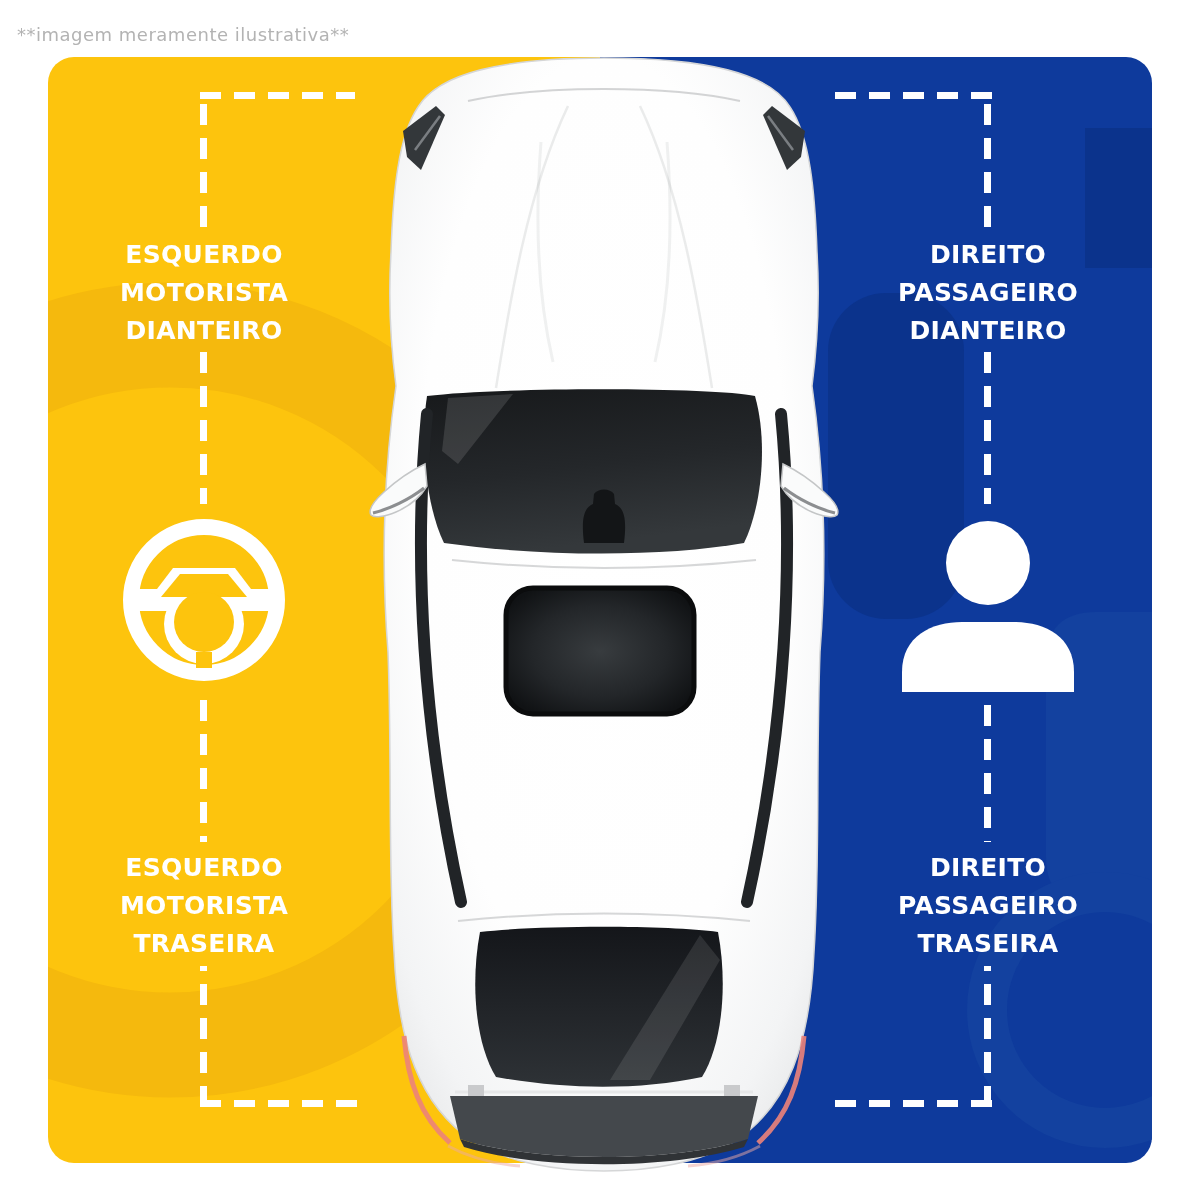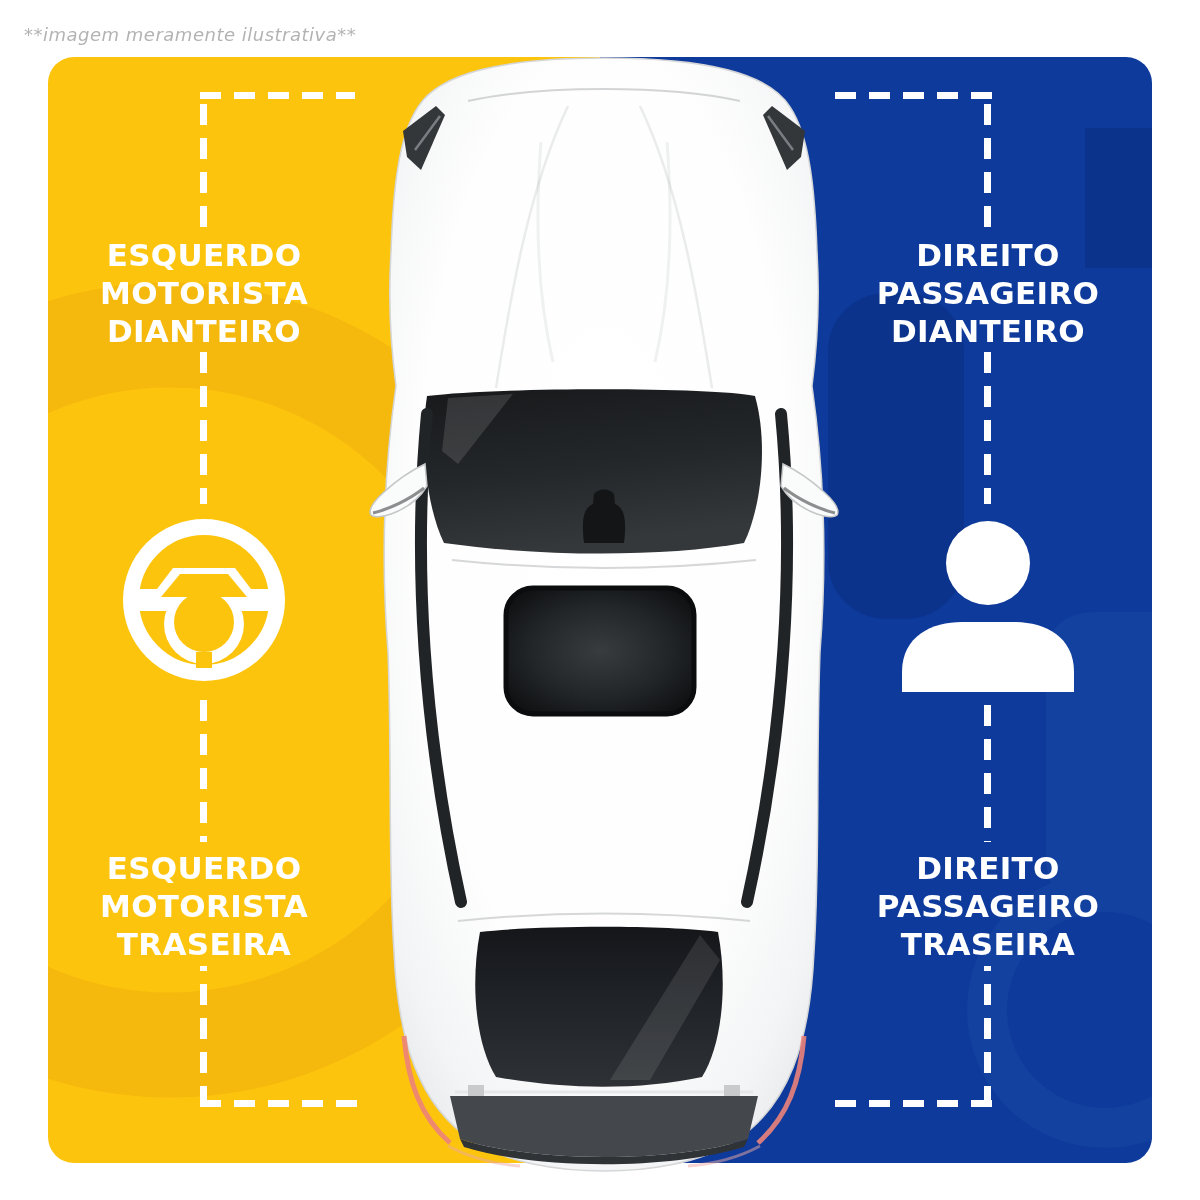--- a/index.html
+++ b/index.html
@@ -1,27 +1,27 @@
 <!DOCTYPE html>
 <html style="--left-bg: #FDC40D; --right-bg: #0E3A9C; --label-text: #FFFFFF; --disclaimer-text: #B3B3B3; --dash: #FFFFFF; --left-watermark: #F5B90D; --right-watermark-dark: #0B338C; --right-watermark-light: #13419F;"><head>
 <meta charset="utf-8">
 <style>
   html,body{margin:0;padding:0;background:#fff;width:1200px;height:1200px;font-family:"DejaVu Sans",sans-serif;}
   .stage{position:relative;width:1200px;height:1200px;overflow:hidden;}
-  .disclaimer{position:absolute;left:24px;top:24px;font-size:18px;color:var(--disclaimer-text,#b3b3b3);letter-spacing:.5px;font-style:italic;}
+  .disclaimer{position:absolute;left:17px;top:24px;font-size:18px;color:var(--disclaimer-text,#b3b3b3);letter-spacing:.5px;}
   .panel{position:absolute;left:48px;top:57px;width:1104px;height:1106px;border-radius:26px;overflow:hidden;}
   .half{position:absolute;top:0;width:552px;height:1106px;overflow:hidden;}
   .half.left{left:0;background:var(--left-bg,#FDC40D);}
   .half.right{left:552px;background:var(--right-bg,#0E3A9C);}
   .dash-v{position:absolute;width:7px;background-image:repeating-linear-gradient(to bottom,var(--dash,#fff) 0 21px,transparent 21px 34px);}
   .dash-v.up{background-image:repeating-linear-gradient(to top,var(--dash,#fff) 0 21px,transparent 21px 34px);}
   .dash-h{position:absolute;height:7px;background-image:repeating-linear-gradient(to right,var(--dash,#fff) 0 21px,transparent 21px 34px);}
   .dash-h.rev{background-image:repeating-linear-gradient(to left,var(--dash,#fff) 0 21px,transparent 21px 34px);}
   .label{position:absolute;width:320px;text-align:center;color:var(--label-text,#fff);}
-  .label div{font-size:31px;line-height:38px;font-weight:bold;letter-spacing:.3px;}
+  .label div{font-size:25px;line-height:38px;font-weight:bold;letter-spacing:.3px;}
   .label div.light{font-weight:bold;}
   .abs{position:absolute;}
   svg{display:block;}
 </style>
 </head>
 <body>
 
 <div class="stage">
   <div class="disclaimer">**imagem meramente ilustrativa**</div>
 

